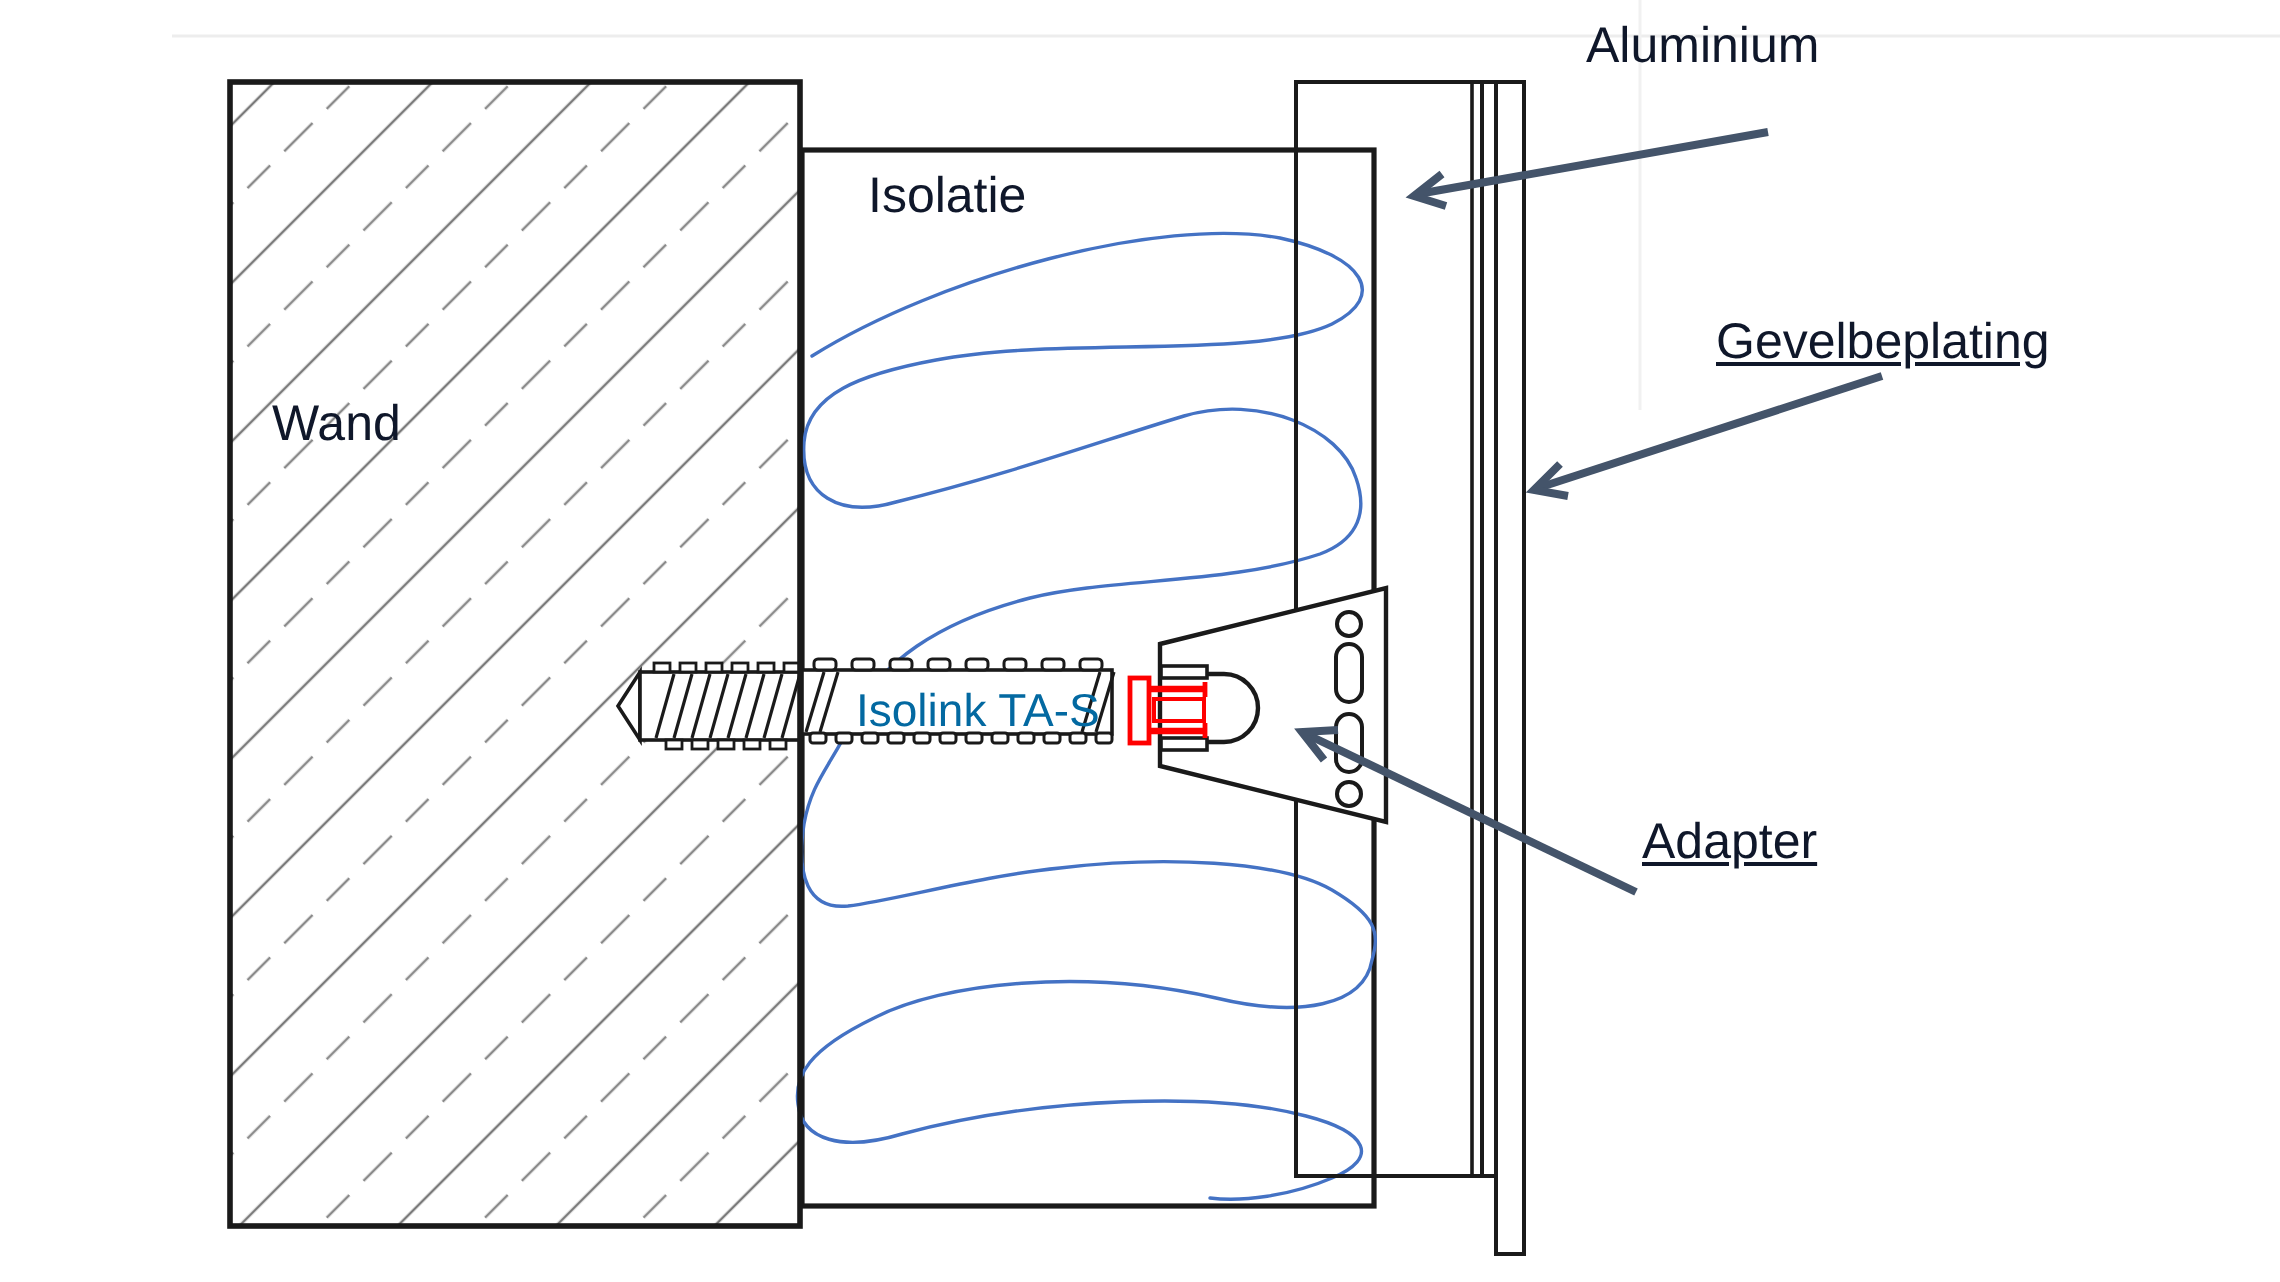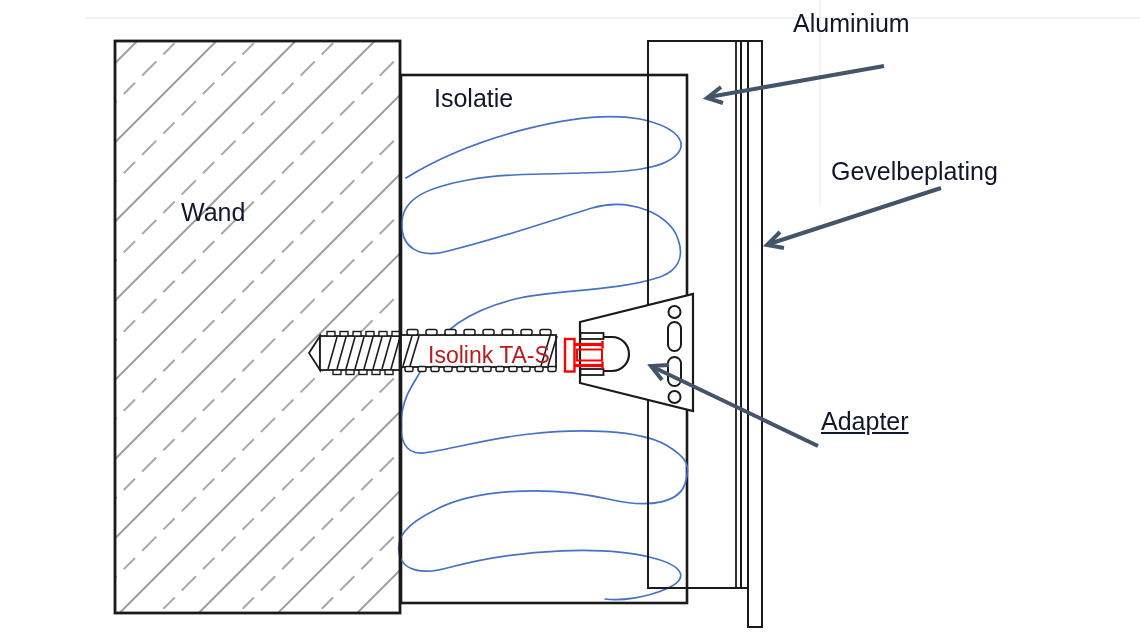--- a/index.html
+++ b/index.html
@@ -1,24 +1,24 @@
 <!DOCTYPE html>
 <html><head>
 <meta charset="utf-8">
 <style>
   html,body{margin:0;padding:0;background:#fff;}
   #stage{position:relative;width:1140px;height:641px;background:#ffffff;overflow:hidden;
          font-family:"Liberation Sans", sans-serif;}
   #stage svg{position:absolute;left:0;top:0;}
   .lbl{position:absolute;color:#0f172a;white-space:nowrap;font-size:25px;line-height:31px;}
-  .lbl-wand{left:136px;top:197px;margin-left:45px;}
+  .lbl-wand{left:136px;top:197px;}
   .lbl-isolatie{left:422px;top:83px;margin-left:12px;}
-  .lbl-isolink{left:428px;top:340px;font-size:23px;color:#b91c1c;}
+  .lbl-isolink{left:428px;top:340px;font-size:23px;color:#0369a1;}
   .lbl-facade{left:793px;top:7px;line-height:32px;}
-  .lbl-cladding{left:831px;top:156px;}
+  .lbl-cladding{left:858px;top:156px;text-decoration:underline;}
   .lbl-adapter{left:821px;top:406px;text-decoration:underline;}
 </style>
 </head>
 <body>
 
 <div id="stage">
 
 <svg width="1140" height="641" viewBox="0 0 1140 641">
   <defs>
     <pattern id="wallHatch" width="56" height="56" patternUnits="userSpaceOnUse" patternTransform="rotate(-45)">

